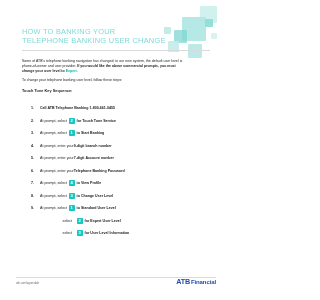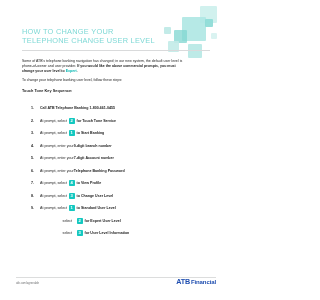--- a/index.html
+++ b/index.html
@@ -206,22 +206,22 @@
       <div class="sq" style="left: 30px; top: 17px; width: 24px; height: 24px; background: rgb(174, 231, 227); opacity: 0.9;"></div>
       <div class="sq" style="left: 53px; top: 19px; width: 8px; height: 8px; background: rgb(143, 220, 215); opacity: 0.95;"></div>
       <div class="sq" style="left: 12px; top: 27px; width: 7px; height: 7px; background: rgb(189, 233, 230); opacity: 0.9;"></div>
       <div class="sq" style="left: 22px; top: 30px; width: 13px; height: 13px; background: rgb(127, 213, 208); opacity: 0.75;"></div>
       <div class="sq" style="left: 16px; top: 41px; width: 11px; height: 11px; background: rgb(194, 235, 232); opacity: 0.9;"></div>
       <div class="sq" style="left: 36px; top: 44px; width: 14px; height: 14px; background: rgb(182, 232, 228); opacity: 0.9;"></div>
       <div class="sq" style="left: 59px; top: 33px; width: 6px; height: 6px; background: rgb(214, 242, 240); opacity: 0.9;"></div>
     </div>
 
   <div class="header">
-    <div class="title-line">HOW TO CHANGE YOUR</div>
-    <div class="title-line">TELEPHONE CHANGE USER LEVEL</div>
+    <div class="title-line">HOW TO BANKING YOUR</div>
+    <div class="title-line">TELEPHONE BANKING USER CHANGE</div>
   </div>
   <div class="rule"></div>
 
   <div class="intro"><span>Some of ATB's telephone banking navigation has changed; in our new system, the default user level is phone-of-owner and user provider. </span><b>If you would like the above commercial prompts, you must change your user level to </b><span class="link">Expert</span><span>.</span></div>
 
   <div class="intro-2">To change your telephone banking user level, follow these steps:</div>
 
   <div class="section-head">Touch Tone Key Sequence:</div>
 
   <div class="steps">

